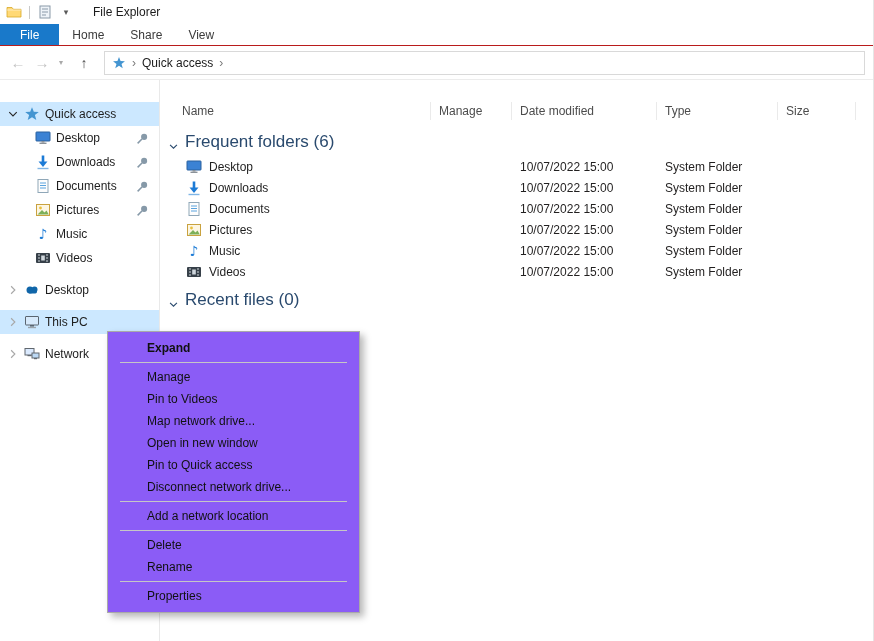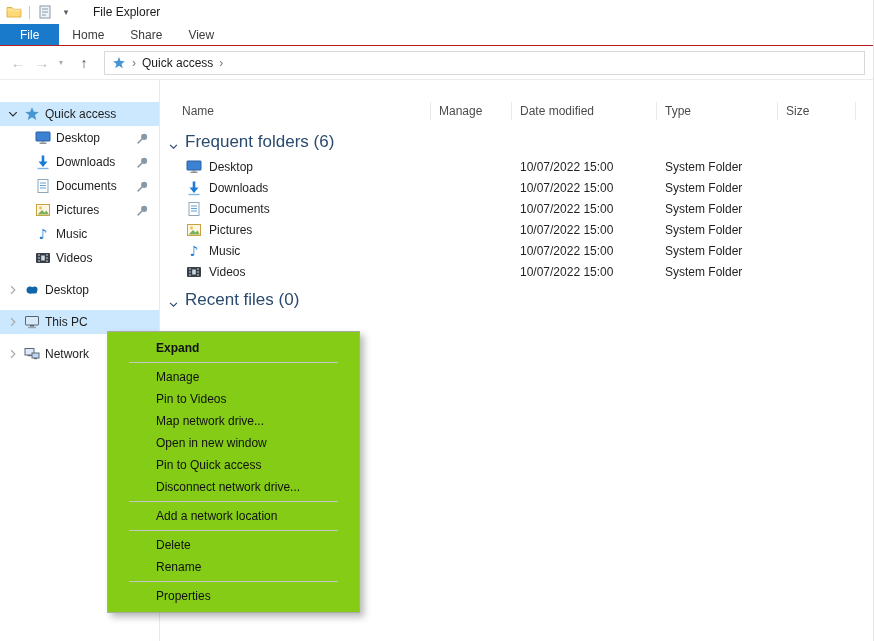--- a/index.html
+++ b/index.html
@@ -50,22 +50,22 @@
   .col-h{ padding-left:8px; border-right:1px solid #eaeaea; height:18px; line-height:18px; }
   .col-h.first{ padding-left:22px; }
   .group-header{ display:flex; align-items:center; gap:6px; margin:9px 0 5px 8px; height:18px; color:#2a4a6e; font-size:17px; }
   .group-header .gchev{ width:11px; height:11px; }
   .group-header .gchev svg{ width:11px; height:11px; }
   .file-row{ display:grid; grid-template-columns:271px 81px 145px 121px 78px; height:21px; align-items:center; }
   .cell-name{ display:flex; align-items:center; gap:7px; padding-left:26px; }
   .cell{ padding-left:8px; color:#211f1f; }
   .recent-group{ }
   
-  .context-menu{ position:absolute; left:107px; top:331px; width:253px; background:#84cc16;
-    border:1px solid #a9a9a9; box-shadow:4px 4px 7px rgba(0,0,0,.28); padding:5px 13px; z-index:10; }
+  .context-menu{ position:absolute; left:107px; top:331px; width:253px; background:#8b5cf6;
+    border:1px solid #a9a9a9; box-shadow:4px 4px 7px rgba(0,0,0,.28); padding:5px 4px; z-index:10; }
   .menu-item{ height:22px; line-height:22px; padding-left:35px; color:#111; cursor:default; }
   .menu-item.bold{ font-weight:700; }
   .menu-sep{ border-top:1px solid #c6c6c6; margin:3px 8px; height:0; }
 </style>
 </head>
 <body>
 
 <div class="window">
 
   <header class="titlebar">

